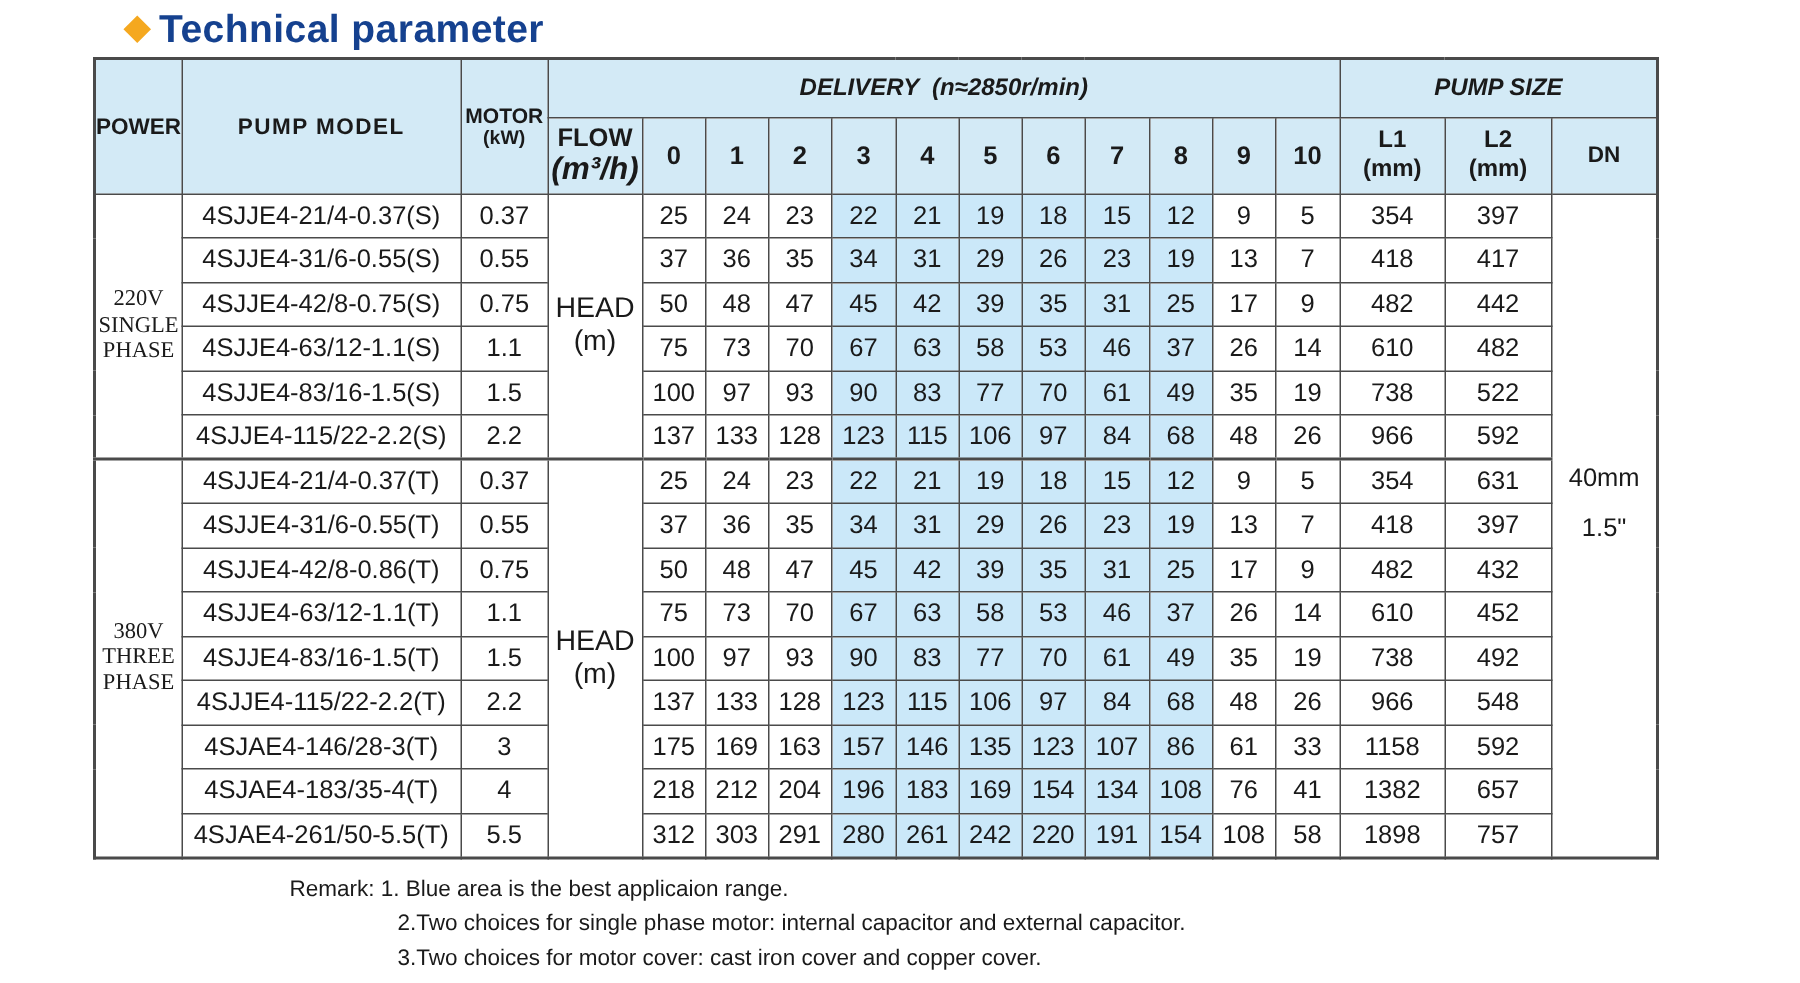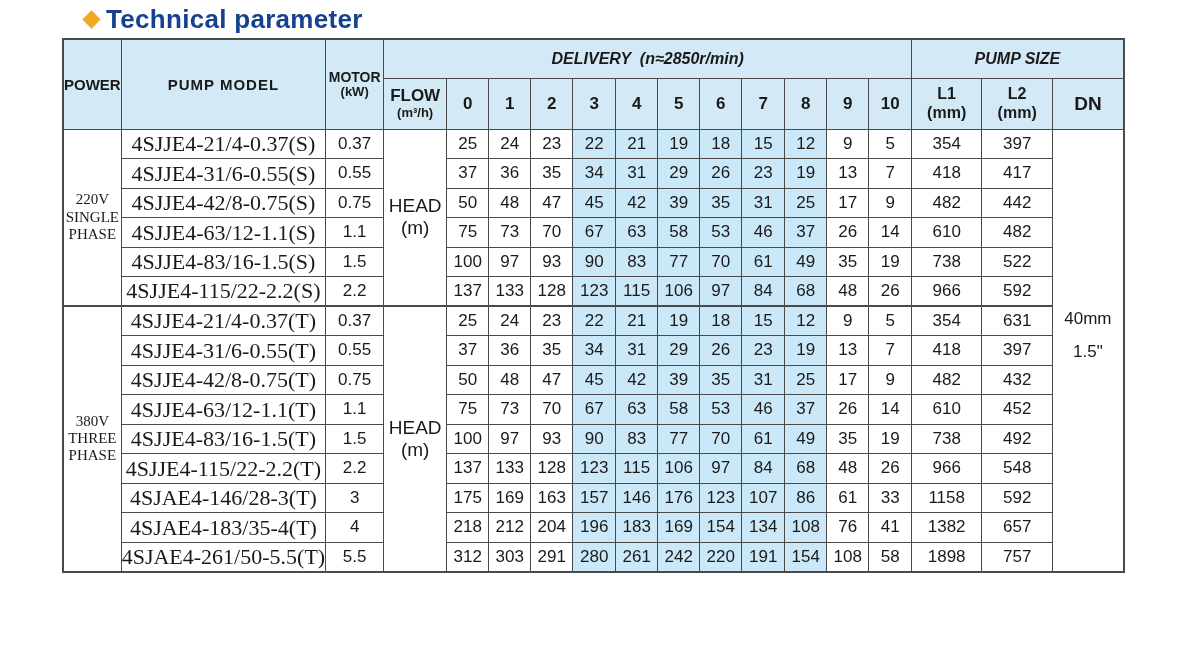--- a/index.html
+++ b/index.html
@@ -39,26 +39,26 @@
   tr.hrow-2{height:51px;}
   tbody tr{height:29.5px;}
   tbody td{font-size:17px;background:#ffffff;}
 
   .th-power{font-size:15px;}
   .th-model{font-size:15px;letter-spacing:1px;}
   .th-motor{font-size:14px;}
   .th-motor .sub{font-size:13px;}
   .th-banner{font-size:16px;white-space:pre;font-style:italic;}
   .th-flow{font-size:17px;}
-  .th-flow .sub{font-size:13px;}
+  .th-flow .sub{font-size:21px;font-style:italic;}
   .th-num{font-size:17px;}
   .th-size{font-size:16px;}
-  .th-dn{font-size:19px;}
-
-  td.model-cell{text-align:left;padding-left:5px;font-size:22px;white-space:nowrap;font-family:Liberation Serif, serif;}
+  .th-dn{font-size:15px;}
+
+  td.model-cell{text-align:left;padding-left:5px;font-size:17px;white-space:nowrap;}
   td.power-cell{font-size:15px;line-height:1.25;font-family:Liberation Serif, serif;}
   td.head-cell{font-size:19px;line-height:1.3;}
   td.hl{background:var(--highlight-bg);}
   td.dn-cell{font-size:17px;margin-left:26px;}
   .dn-wrap{transform:translateY(-15px);}
   .dn-wrap .dn-second{margin-top:13px;}
   tr.section-start td{border-top:2px solid var(--border-color);}
 
   
   .remarks{position:absolute;left:193px;top:581px;font-size:15px;line-height:23px;color:var(--text-color);}
@@ -288,21 +288,21 @@
           <td class="hl">29</td>
           <td class="hl">26</td>
           <td class="hl">23</td>
           <td class="hl">19</td>
           <td>13</td>
           <td>7</td>
           <td>418</td>
           <td>397</td>
         </tr>
         <tr>
-          <td class="model-cell">4SJJE4-42/8-0.75(T)</td>
+          <td class="model-cell">4SJJE4-42/8-0.86(T)</td>
           <td>0.75</td>
           <td>50</td>
           <td>48</td>
           <td>47</td>
           <td class="hl">45</td>
           <td class="hl">42</td>
           <td class="hl">39</td>
           <td class="hl">35</td>
           <td class="hl">31</td>
           <td class="hl">25</td>
@@ -363,21 +363,21 @@
           <td>548</td>
         </tr>
         <tr>
           <td class="model-cell">4SJAE4-146/28-3(T)</td>
           <td>3</td>
           <td>175</td>
           <td>169</td>
           <td>163</td>
           <td class="hl">157</td>
           <td class="hl">146</td>
-          <td class="hl">176</td>
+          <td class="hl">135</td>
           <td class="hl">123</td>
           <td class="hl">107</td>
           <td class="hl">86</td>
           <td>61</td>
           <td>33</td>
           <td>1158</td>
           <td>592</td>
         </tr>
         <tr>
           <td class="model-cell">4SJAE4-183/35-4(T)</td>
@@ -409,14 +409,19 @@
           <td class="hl">191</td>
           <td class="hl">154</td>
           <td>108</td>
           <td>58</td>
           <td>1898</td>
           <td>757</td>
         </tr>
       </tbody>
   </table>
 
+  <div class="remarks">
+    <div>Remark: 1. Blue area is the best applicaion range.</div>
+    <div class="indent">2.Two choices for single phase motor: internal capacitor and external capacitor.</div>
+    <div class="indent">3.Two choices for motor cover: cast iron cover and copper cover.</div>
+  </div>
 
 </div>
 
 </body></html>

